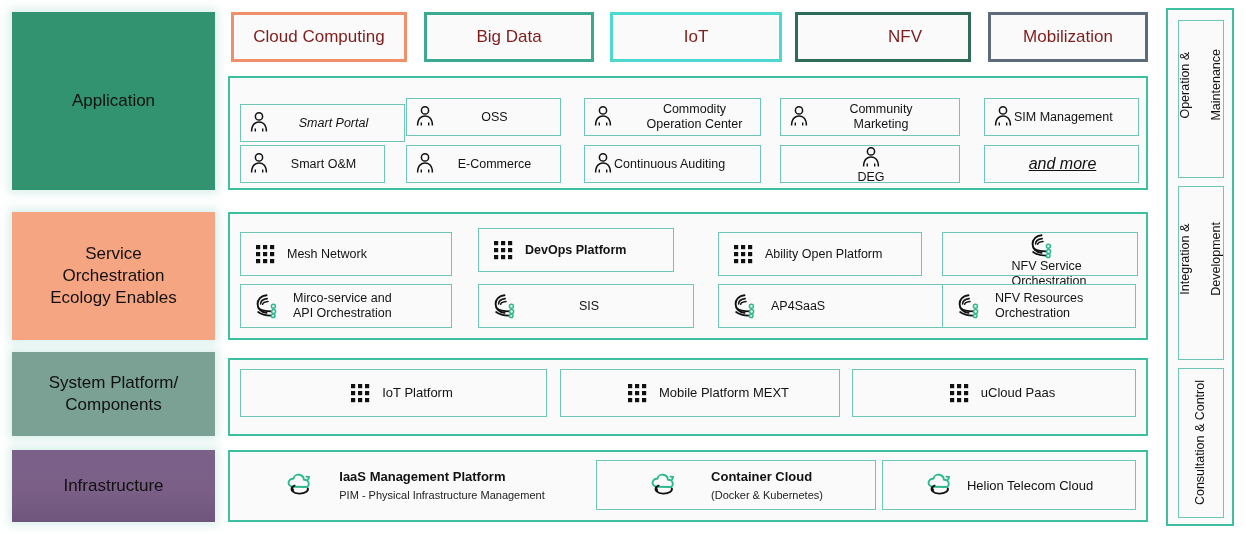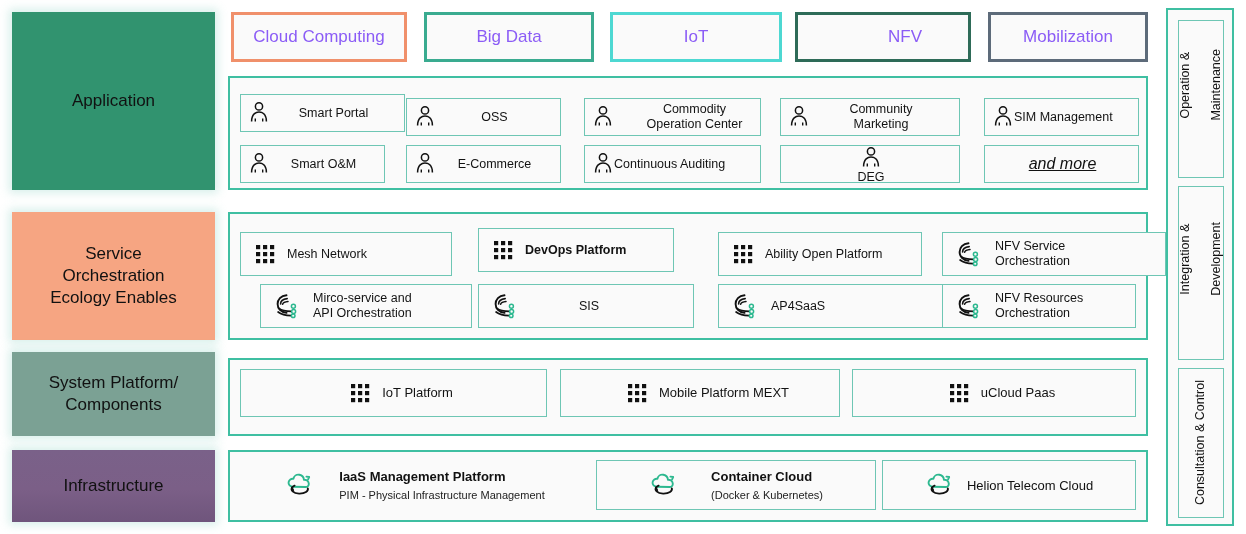--- a/index.html
+++ b/index.html
@@ -47,21 +47,21 @@
   #panel-soe{left:228px;top:212px;width:920px;height:128px;}
   #panel-sys{left:228px;top:358px;width:920px;height:78px;}
   #panel-inf{left:228px;top:450px;width:920px;height:72px;}
 
   
   .chip{
     position:absolute;top:12px;height:50px;
     background:#fafafa;border:3px solid #3fbfa2;
     box-sizing:border-box;
     display:flex;align-items:center;justify-content:center;
-    font-size:17px;color:#8b5cf6;
+    font-size:17px;color:#7f1d1d;
   }
 
   
   .app-tile{position:absolute;height:38px;padding-left:8px;padding-right:6px;}
   .app-tile .tile-label{flex:1;text-align:center;}
   .app-tile.tight .tile-label{text-align:left;padding-left:1px;}
 
   
   .soe-tile{position:absolute;height:44px;padding-left:14px;padding-right:8px;}
   .soe-tile .tile-label{margin-left:12px;}
@@ -144,21 +144,21 @@
   </div>
   <div class="chip" id="chip3" style="left: 795px; width: 176px; border-color: rgb(46, 107, 88); padding-left: 44px;">
     <span>NFV</span>
   </div>
   <div class="chip" id="chip4" style="left: 988px; width: 160px; border-color: rgb(93, 107, 122);">
     <span>Mobilization</span>
   </div>
 
   <div class="panel" id="panel-app"></div>
 
-  <div class="tile app-tile" id="a0" style="left: 240px; top: 94px; width: 165px;">
+  <div class="tile app-tile" id="a0" style="left: 240px; top: 104px; width: 165px; font-style: italic;">
     <span class="ico">
         <svg width="20" height="24" viewBox="0 0 20 24">
           <circle cx="10" cy="5.4" r="3.6" fill="none" stroke="#111" stroke-width="1.5"></circle>
           <path d="M2.6 20.5 C2.6 12.8 7 11 10 11 C13 11 17.4 12.8 17.4 20.5" fill="none" stroke="#111" stroke-width="1.5"></path>
           <line x1="6.3" y1="17.4" x2="6.3" y2="20.6" stroke="#111" stroke-width="1.4"></line>
           <line x1="13.7" y1="17.4" x2="13.7" y2="20.6" stroke="#111" stroke-width="1.4"></line>
         </svg>
       </span>
     <span class="tile-label">Smart Portal</span>
   </div>
@@ -304,40 +304,40 @@
           <rect x="1" y="8" width="4.2" height="4.2" fill="#111"></rect>
           <rect x="8" y="8" width="4.2" height="4.2" fill="#111"></rect>
           <rect x="15" y="8" width="4.2" height="4.2" fill="#111"></rect>
           <rect x="1" y="15" width="4.2" height="4.2" fill="#111"></rect>
           <rect x="8" y="15" width="4.2" height="4.2" fill="#111"></rect>
           <rect x="15" y="15" width="4.2" height="4.2" fill="#111"></rect>
         </svg>
       </span>
     <span class="tile-label">Ability Open Platform</span>
   </div>
-  <div class="tile soe-tile" id="s3" style="left: 942px; top: 232px; width: 224px;">
+  <div class="tile soe-tile" id="s3" style="left: 942px; top: 232px; width: 196px; flex-direction: column;">
     <span class="ico">
         <svg width="26" height="26" viewBox="0 0 26 26">
           <path d="M11.5 2.2 C5.8 2.6 2.6 6.5 2.6 11 C2.6 15.4 5.8 19.3 11.5 19.8" fill="none" stroke="#111" stroke-width="1.9" stroke-linecap="round"></path>
           <path d="M12.2 5.6 C8.0 6.0 5.6 8.3 5.6 11" fill="none" stroke="#111" stroke-width="1.6" stroke-linecap="round"></path>
           <path d="M13.0 8.6 C9.8 8.9 8.0 10.0 7.6 11.2" fill="none" stroke="#111" stroke-width="1.5" stroke-linecap="round"></path>
           <path d="M4.0 15.3 C7.0 17.6 12.0 18.2 16.3 18.4" fill="none" stroke="#111" stroke-width="1.7" stroke-linecap="round"></path>
           <path d="M3.1 19.0 C6.4 21.6 11.6 22.6 16.0 22.7" fill="none" stroke="#111" stroke-width="1.7" stroke-linecap="round"></path>
           <circle cx="18.4" cy="13.2" r="2.0" fill="none" stroke="#2cb88f" stroke-width="1.5"></circle>
           <circle cx="18.6" cy="18.4" r="2.0" fill="none" stroke="#2cb88f" stroke-width="1.5"></circle>
           <circle cx="18.2" cy="22.8" r="1.8" fill="none" stroke="#2cb88f" stroke-width="1.5"></circle>
         </svg>
       </span>
     <span class="tile-label">
       <span>NFV Service</span><br>
       <span>Orchestration</span>
     </span>
   </div>
 
-  <div class="tile soe-tile" id="s4" style="left: 240px; top: 284px; width: 212px; margin-left: 20px;">
+  <div class="tile soe-tile" id="s4" style="left: 240px; top: 284px; width: 212px;">
     <span class="ico">
         <svg width="26" height="26" viewBox="0 0 26 26">
           <path d="M11.5 2.2 C5.8 2.6 2.6 6.5 2.6 11 C2.6 15.4 5.8 19.3 11.5 19.8" fill="none" stroke="#111" stroke-width="1.9" stroke-linecap="round"></path>
           <path d="M12.2 5.6 C8.0 6.0 5.6 8.3 5.6 11" fill="none" stroke="#111" stroke-width="1.6" stroke-linecap="round"></path>
           <path d="M13.0 8.6 C9.8 8.9 8.0 10.0 7.6 11.2" fill="none" stroke="#111" stroke-width="1.5" stroke-linecap="round"></path>
           <path d="M4.0 15.3 C7.0 17.6 12.0 18.2 16.3 18.4" fill="none" stroke="#111" stroke-width="1.7" stroke-linecap="round"></path>
           <path d="M3.1 19.0 C6.4 21.6 11.6 22.6 16.0 22.7" fill="none" stroke="#111" stroke-width="1.7" stroke-linecap="round"></path>
           <circle cx="18.4" cy="13.2" r="2.0" fill="none" stroke="#2cb88f" stroke-width="1.5"></circle>
           <circle cx="18.6" cy="18.4" r="2.0" fill="none" stroke="#2cb88f" stroke-width="1.5"></circle>
           <circle cx="18.2" cy="22.8" r="1.8" fill="none" stroke="#2cb88f" stroke-width="1.5"></circle>

